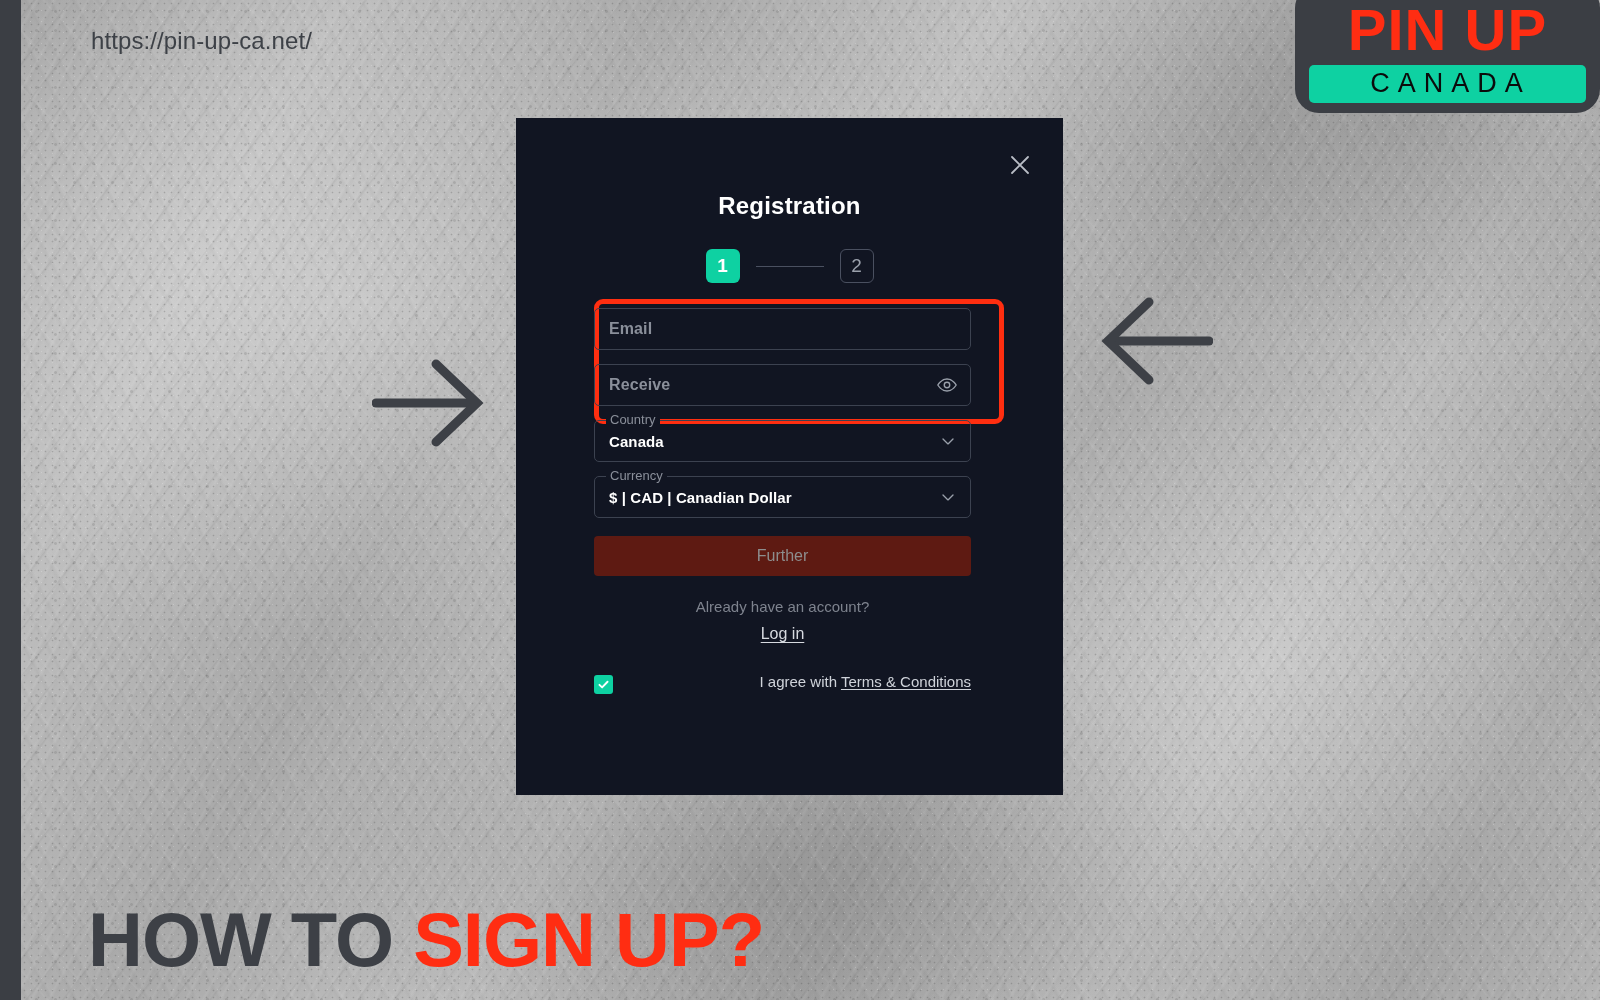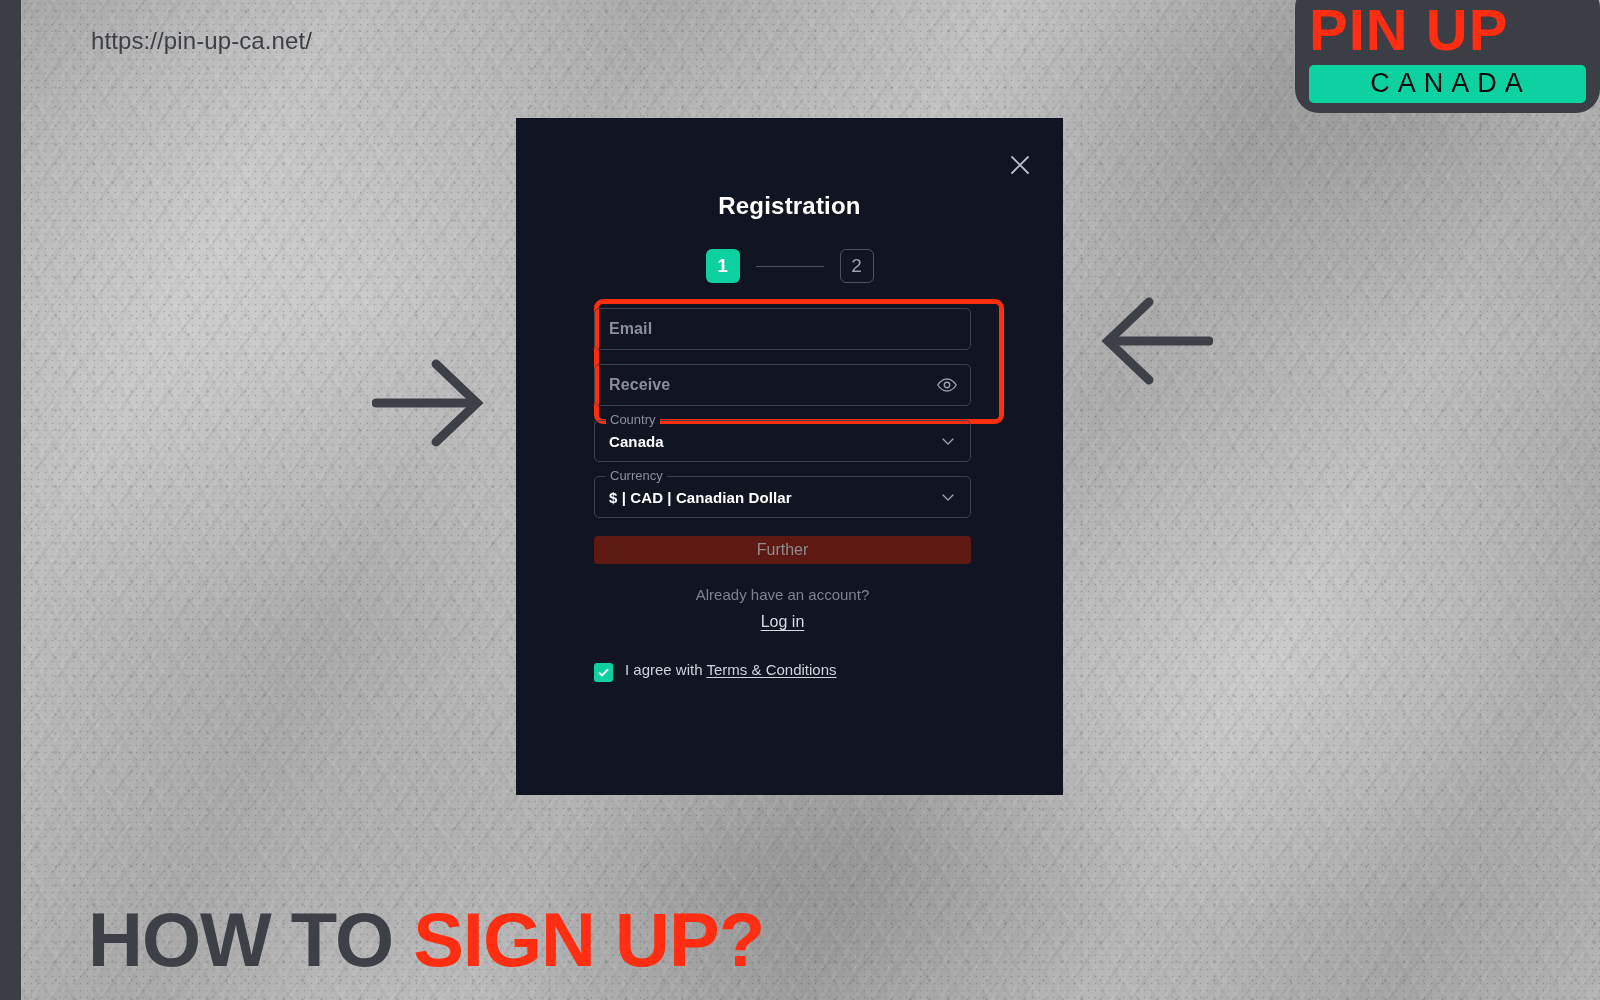--- a/index.html
+++ b/index.html
@@ -98,20 +98,21 @@
     width: 305px;
     background: #3b3e44;
     border-radius: 24px;
     padding: 18px 14px 10px 14px;
   }
   .logo-top {
     font-size: 58px;
     font-weight: 700;
     color: #ff2d12;
     letter-spacing: 1px;
+    text-align: center;
     line-height: 0.96;
     font-stretch: condensed;
   }
   .logo-bottom {
     margin-top: 7px;
     background: #0ed1a2;
     border-radius: 5px;
     text-align: center;
     color: #0b0b0b;
     font-size: 27px;
@@ -242,21 +243,21 @@
   .chev {
     position: absolute;
     right: 12px; top: 50%;
     transform: translateY(-50%);
     color: #9aa0ab;
     width: 20px; height: 20px;
   }
 
   .submit-btn {
     width: 100%;
-    height: 28px;
+    height: 40px;
     background: #5e1a12;
     border: none;
     border-radius: 4px;
     color: #8d8d8d;
     font-size: 16px;
     font-family: "Liberation Sans", sans-serif;
     cursor: pointer;
     margin-top: 4px;
   }
 
@@ -276,20 +277,21 @@
     text-underline-offset: 3px;
     cursor: pointer;
   }
 
   .checks { margin-top: 30px; }
   .check-row {
     display: flex;
     align-items: flex-start;
     gap: 12px;
     margin-bottom: 12px;
+    justify-content: space-between;
   }
   .checkbox {
     flex: 0 0 auto;
     width: 19px; height: 19px;
     border-radius: 3px;
     background: #0ed1a2;
     display: flex;
     align-items: center;
     justify-content: center;
     margin-top: 2px;

